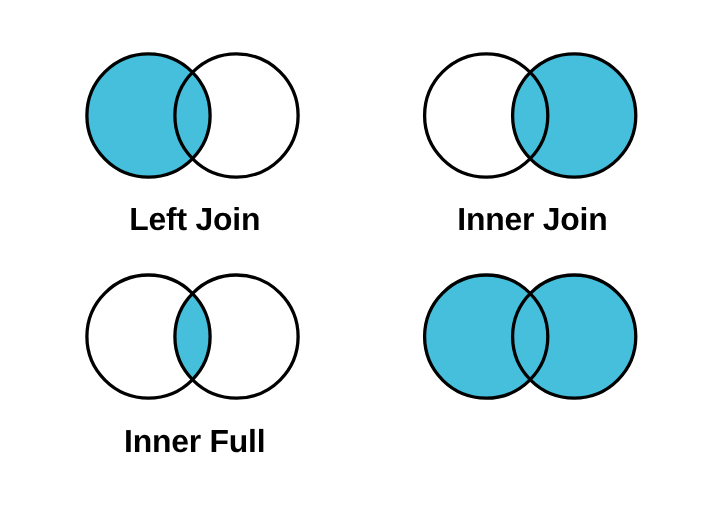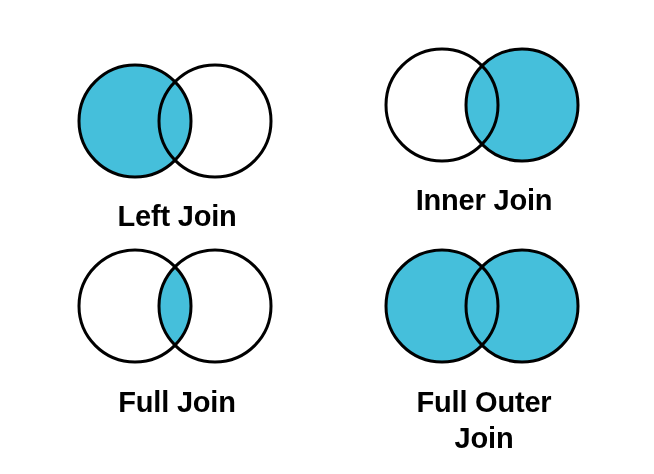--- a/index.html
+++ b/index.html
@@ -38,21 +38,21 @@
     text-align: center;
     font-family: "Liberation Sans", sans-serif;
     font-weight: bold;
     font-size: 29px;
     line-height: 36px;
     color: #000000;
     letter-spacing: -0.2px;
     white-space: pre-line;
   }
   
-  #panel-left-join      { left: 32px;  top: 60px; }
+  #panel-left-join      { left: 32px;  top: 44px; }
   #panel-right-join     { left: 339px; top: 44px; }
   #panel-inner-join     { left: 32px;  top: 245px; }
   #panel-full-outer-join{ left: 339px; top: 245px; }
 
   #panel-left-join .panel-label,
   #panel-right-join .panel-label { margin-top: 16px; }
   #panel-inner-join .panel-label,
   #panel-full-outer-join .panel-label { margin-top: 17px; }
 </style>
 </head>
@@ -124,32 +124,30 @@
         <circle cx="183" cy="61" r="56" fill="#ffffff"></circle>
 
         <g clip-path="url(#clip-ij-right)">
           <circle cx="103" cy="61" r="56" fill="#45bfdb"></circle>
         </g>
 
         <circle cx="103" cy="61" r="56" fill="none" stroke="#000000" stroke-width="3"></circle>
         <circle cx="183" cy="61" r="56" fill="none" stroke="#000000" stroke-width="3"></circle>
       </svg>
     </div>
-    <div class="panel-label">Full Join</div>
+    <div class="panel-label">Inner Full</div>
   </div>
 
   <div class="panel" id="panel-full-outer-join">
     <div class="panel-venn">
       <svg width="290" height="122" viewBox="0 0 290 122" xmlns="http://www.w3.org/2000/svg">
 
         <circle cx="103" cy="61" r="56" fill="#45bfdb"></circle>
         <circle cx="183" cy="61" r="56" fill="#45bfdb"></circle>
         <circle cx="143" cy="61" r="0" fill="#45bfdb"></circle>
 
         <circle cx="103" cy="61" r="56" fill="none" stroke="#000000" stroke-width="3"></circle>
         <circle cx="183" cy="61" r="56" fill="none" stroke="#000000" stroke-width="3"></circle>
       </svg>
     </div>
-    <div class="panel-label">Full Outer
-Join</div>
   </div>
 
 </div>
 
 </body></html>

